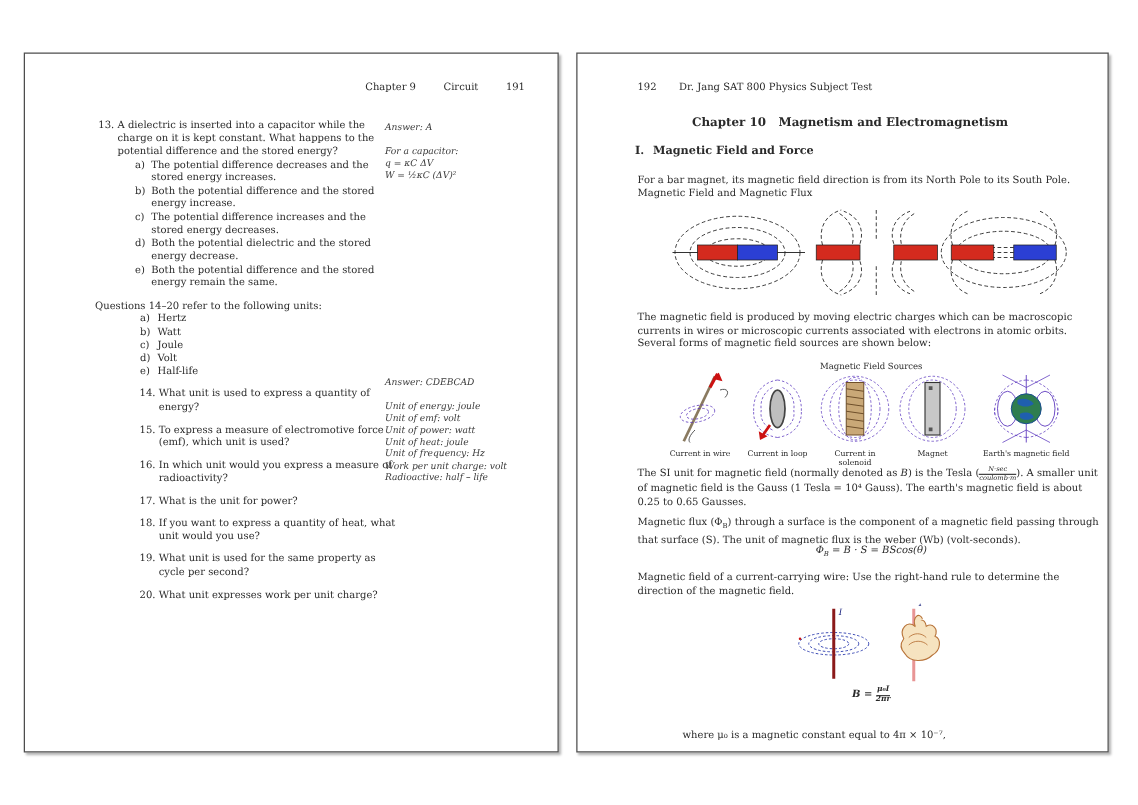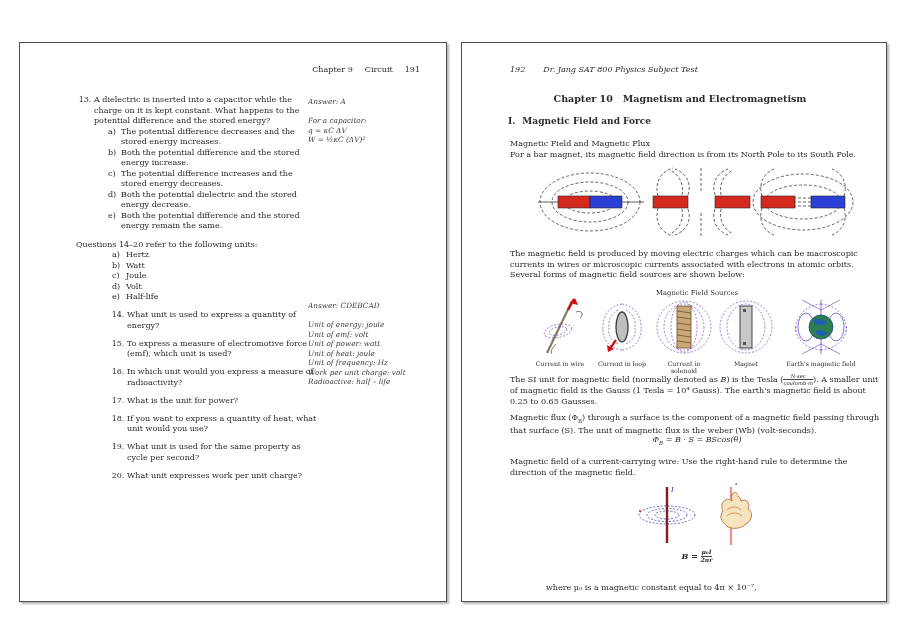--- a/index.html
+++ b/index.html
@@ -4,38 +4,38 @@
 <style>
   html,body{margin:0;padding:0;background:#ffffff;}
   #canvas{position:relative;width:910px;height:644px;background:#ffffff;overflow:hidden;
           font-family:"DejaVu Serif","Liberation Serif",serif;color:#2a2a2a;}
   .page{position:absolute;top:42px;height:560px;background:#fff;border:1.5px solid #4d4d4d;
         box-shadow:1.5px 2px 2px rgba(0,0,0,.3);box-sizing:border-box;}
   #left-page{left:19px;width:428px;}
   #right-page{left:461px;width:426px;}
 
   
-  .lp-header{position:absolute;top:22px;right:26px;font-size:8px;display:flex;gap:12px;}
+  .lp-header{position:absolute;top:22px;right:26px;font-size:8px;display:flex;gap:22px;}
   .lp-main{position:absolute;left:56px;top:52px;width:244px;font-size:8px;line-height:10.5px;}
   .q-item{display:flex;}
   .q-num{width:18px;flex:0 0 18px;text-align:center;}
   .q-body{width:224px;}
   .opt{display:flex;margin-left:14px;}
   .opt-letter{width:13px;flex:0 0 13px;}
   .opt-text{width:197px;}
   .units-intro{margin-top:8px;}
   .unit-row{display:flex;margin-left:36px;}
   .unit-letter{width:14px;flex:0 0 14px;}
   .q-short{margin-top:7.5px;margin-left:33px;}
   .lp-margin{position:absolute;left:288px;top:0;width:132px;font-size:7.3px;line-height:9.5px;font-style:italic;color:#3a3a3a;}
   .mn{position:absolute;left:0;width:132px;}
 
   
   .rp-inner{position:absolute;left:0;top:0;width:100%;height:100%;}
-  .rp-header{position:absolute;top:22px;left:48px;font-size:8px;display:flex;gap:18px;font-style:italic;}
+  .rp-header{position:absolute;top:22px;left:48px;font-size:8px;display:flex;gap:18px;}
   .rp-chapter{position:absolute;top:50px;left:48px;width:340px;text-align:center;font-weight:bold;font-size:9.5px;display:flex;justify-content:center;gap:10px;}
   .rp-section{position:absolute;top:73px;left:46px;font-weight:bold;font-size:9px;display:flex;gap:7px;}
   .rp-para{position:absolute;left:48px;width:374px;font-size:8px;line-height:10.5px;}
   .fig-center{position:absolute;left:48px;width:374px;display:flex;justify-content:center;}
   .fl{fill:none;stroke:#222;stroke-width:0.7;stroke-dasharray:3 2;}
   .pf{fill:none;stroke:#5a35bd;stroke-width:0.6;stroke-dasharray:2 1.6;}
   .sources-box{position:absolute;left:48px;width:374px;top:246px;}
   .sources-title{text-align:center;font-size:6.8px;margin-bottom:1px;}
   .sources-row{display:flex;justify-content:center;gap:2px;}
   .source-cell{width:60px;text-align:center;}
@@ -175,22 +175,22 @@
         <span>Chapter 10</span>
         <span>Magnetism and Electromagnetism</span>
       </div>
 
       <div class="rp-section">
         <span>I.</span>
         <span>Magnetic Field and Force</span>
       </div>
 
       <div class="rp-para" style="top:96px">
+        <div>For a bar magnet, its magnetic field direction is from its North Pole to its South Pole.</div>
         <div>Magnetic Field and Magnetic Flux</div>
-        <div>For a bar magnet, its magnetic field direction is from its North Pole to its South Pole.</div>
       </div>
 
       <div class="fig-center" style="top:122px">
         <svg width="322" height="74" viewBox="0 0 322 74">
 
           <line x1="2" y1="37" x2="108" y2="37" stroke="#333" stroke-width="0.8"></line>
           <ellipse class="fl" cx="54" cy="37" rx="26" ry="11"></ellipse>
           <ellipse class="fl" cx="54" cy="37" rx="38" ry="20"></ellipse>
           <ellipse class="fl" cx="54" cy="37" rx="50" ry="29"></ellipse>
           <rect x="22" y="31" width="32" height="12" fill="#d42a1e" stroke="#222" stroke-width="0.6"></rect>

